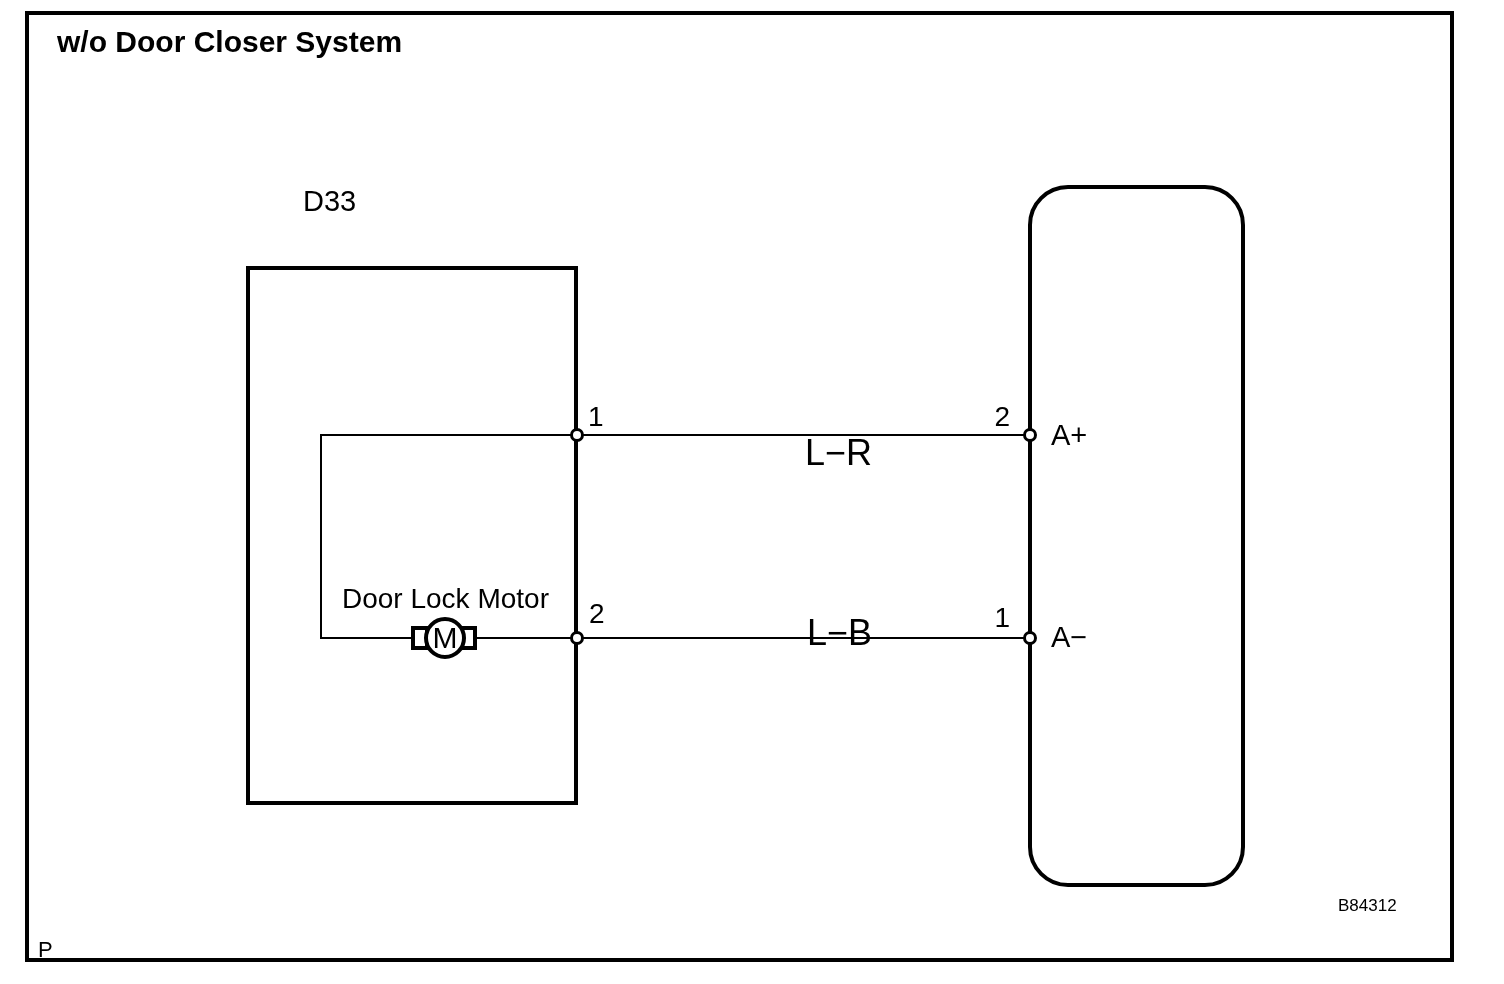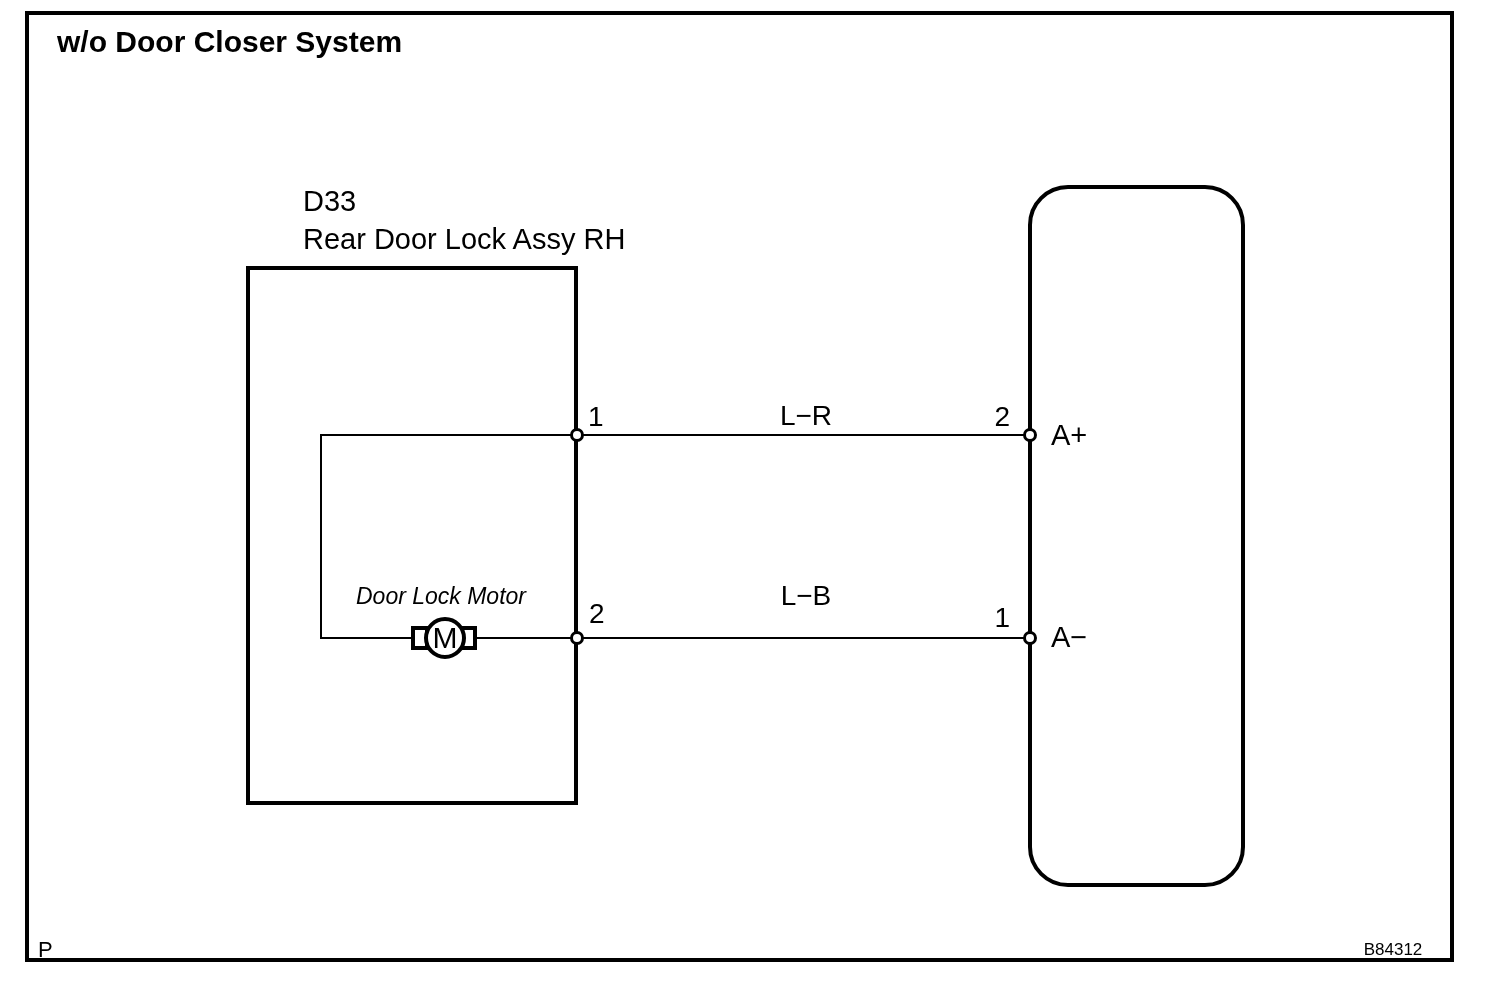--- a/index.html
+++ b/index.html
@@ -7,42 +7,41 @@
   body { font-family:"Liberation Sans", sans-serif; color:#000; }
   .canvas { position:relative; width:1504px; height:984px; background:#fff; overflow:hidden; }
   .frame { position:absolute; left:25px; top:11px; width:1429px; height:951px; border:4px solid #000; }
   .title { position:absolute; left:57px; top:25px; font-size:30px; font-weight:bold; white-space:nowrap; }
   .comp-label { position:absolute; font-size:29px; line-height:38px; white-space:nowrap; }
   .box { position:absolute; border:4px solid #000; background:transparent; }
   .rounded { border-radius:40px; }
   .wire { position:absolute; background:#000; z-index:1; }
   .pin { position:absolute; width:14px; height:14px; border:3px solid #000; border-radius:50%; background:#fff; z-index:4; }
   .pin-num { position:absolute; font-size:28px; z-index:5; white-space:nowrap; }
-  .wire-label { position:absolute; font-size:28px; text-align:center; z-index:5; white-space:nowrap; }
+  .wire-label { position:absolute; font-size:36px; text-align:right; z-index:5; white-space:nowrap;margin-top:32px; }
   .signal { position:absolute; font-size:29px; z-index:5; white-space:nowrap; }
   .motor-circle { position:absolute; left:424px; top:617px; width:42px; height:42px; border:4px solid #000;
                   border-radius:50%; background:#fff; z-index:3; display:flex; align-items:center; justify-content:center;
                   font-size:30px; }
   .motor-tab { position:absolute; top:626px; width:18px; height:24px; border:4px solid #000; background:#fff; z-index:2; }
-  .motor-label { position:absolute; left:356px; top:583px; font-size:23px; white-space:nowrap; z-index:5;font-style:italic; }
+  .motor-label { position:absolute; left:342px; top:583px; font-size:28px; white-space:nowrap; z-index:5; }
   .footer-p { position:absolute; left:38px; top:937px; font-size:22px; }
-  .footer-code { position:absolute; left:1338px; top:940px; width:110px; font-size:17px; text-align:center; }
+  .footer-code { position:absolute; left:1338px; top:896px; width:110px; font-size:17px; text-align:left; }
 </style>
 </head>
 <body>
 
 <div class="canvas">
 
   <div class="frame"></div>
 
   <div class="title">w/o Door Closer System</div>
 
   <div class="comp-label" style="left:267px; top:182px;margin-left:36px;">
     <div>D33</div>
-    <div>Rear Door Lock Assy RH</div>
   </div>
 
   <div class="box" style="left:246px; top:266px; width:332px; height:539px;"></div>
 
   <div class="comp-label" style="left:1010px; top:102px; line-height:37px;">
   </div>
 
   <div class="box rounded" style="left:1028px; top:185px; width:217px; height:702px;"></div>
 
   <div class="wire" style="left:321px; top:434px; width:710px; height:2px;"></div>

